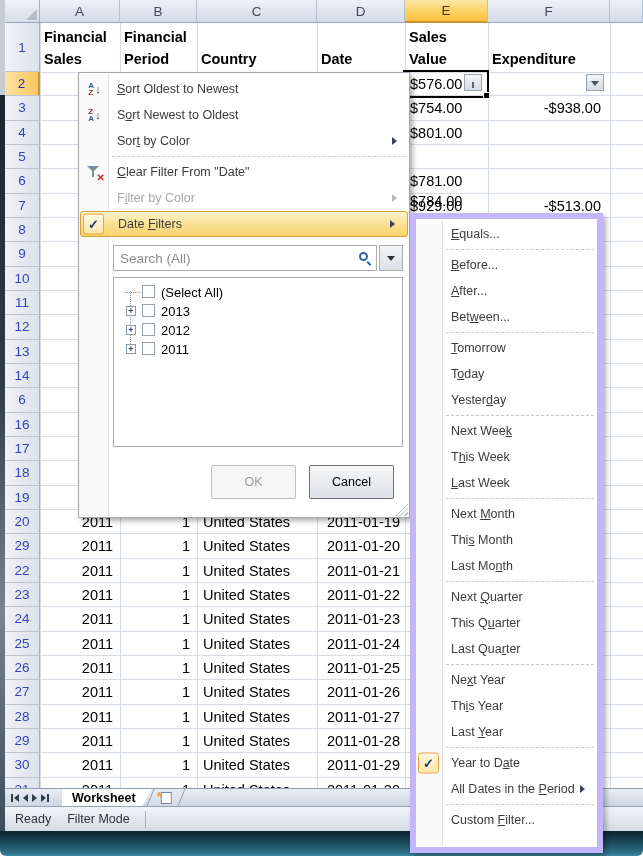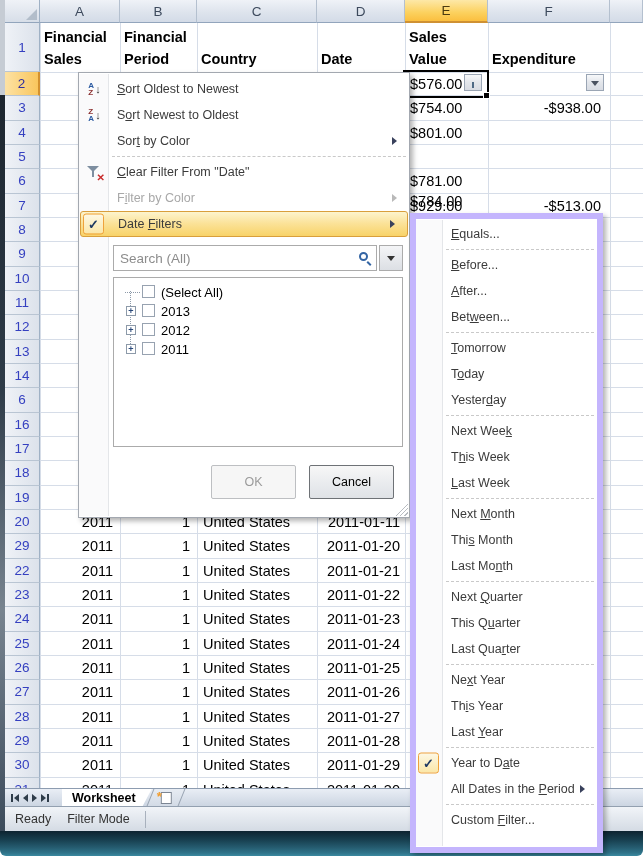--- a/index.html
+++ b/index.html
@@ -299,21 +299,21 @@
       </div>
       <div class="h1" style="left: 488px; width: 122px;">
         <div class="h1lab" style="width: 114px;">Expenditure</div>
         <div class="fbtn">
           <span class="ddtri"></span>
         </div>
       </div>
       <div class="cell num" style="left: 40px; width: 80px; top: 509.94px; padding-right: 7px;">2011</div>
       <div class="cell num" style="left: 120px; width: 77px; top: 509.94px; padding-right: 7px;">1</div>
       <div class="cell" style="left: 197px; width: 120px; top: 509.94px; padding-left: 6px;">United States</div>
-      <div class="cell num" style="left: 317px; width: 88px; top: 509.94px; padding-right: 5px;">2011-01-11</div>
+      <div class="cell num" style="left: 317px; width: 88px; top: 509.94px; padding-right: 5px;">2011-01-19</div>
       <div class="cell num" style="left: 40px; width: 80px; top: 534.27px; padding-right: 7px;">2011</div>
       <div class="cell num" style="left: 120px; width: 77px; top: 534.27px; padding-right: 7px;">1</div>
       <div class="cell" style="left: 197px; width: 120px; top: 534.27px; padding-left: 6px;">United States</div>
       <div class="cell num" style="left: 317px; width: 88px; top: 534.27px; padding-right: 5px;">2011-01-20</div>
       <div class="cell num" style="left: 40px; width: 80px; top: 558.6px; padding-right: 7px;">2011</div>
       <div class="cell num" style="left: 120px; width: 77px; top: 558.6px; padding-right: 7px;">1</div>
       <div class="cell" style="left: 197px; width: 120px; top: 558.6px; padding-left: 6px;">United States</div>
       <div class="cell num" style="left: 317px; width: 88px; top: 558.6px; padding-right: 5px;">2011-01-21</div>
       <div class="cell num" style="left: 40px; width: 80px; top: 582.93px; padding-right: 7px;">2011</div>
       <div class="cell num" style="left: 120px; width: 77px; top: 582.93px; padding-right: 7px;">1</div>

